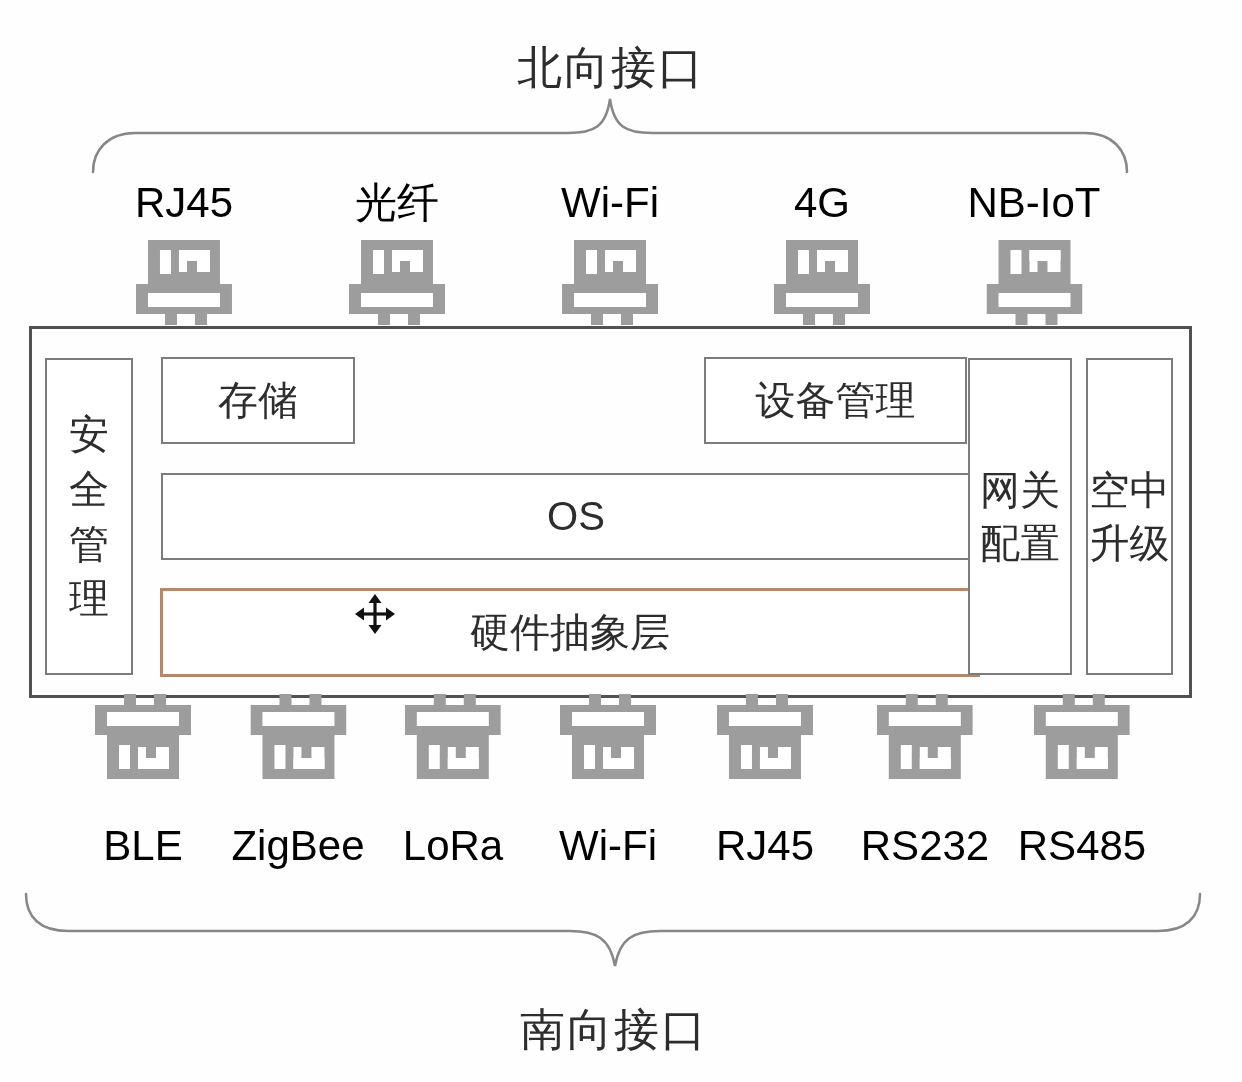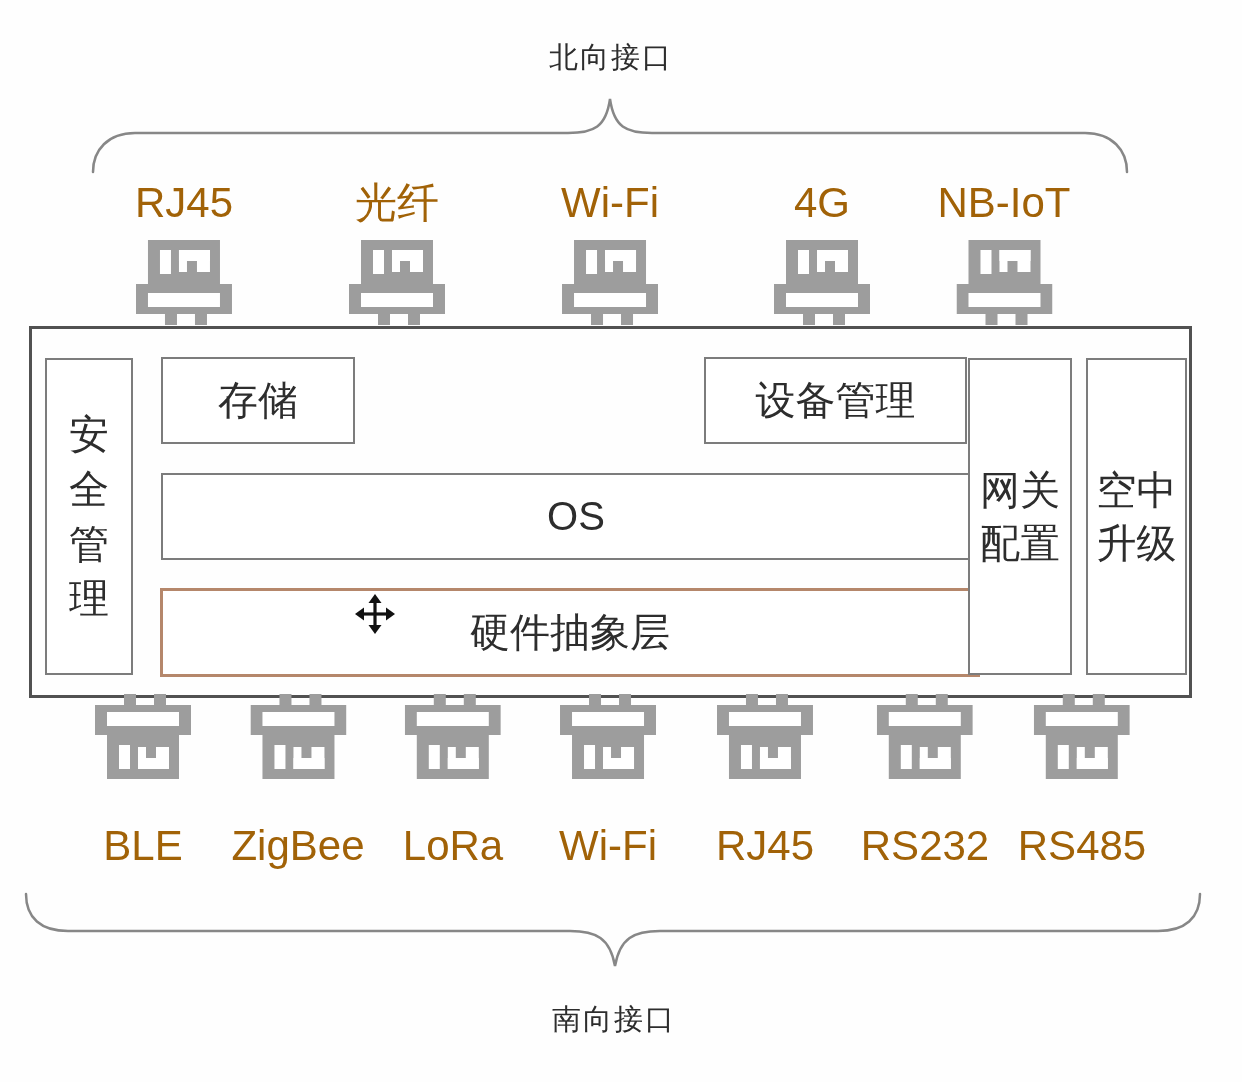--- a/index.html
+++ b/index.html
@@ -8,33 +8,33 @@
     width:1242px;height:1082px;
     background:#fefefe;
     font-family:"Liberation Sans","DejaVu Sans",sans-serif;
     color:#2d2d2d;
     overflow:hidden;
   }
   svg.braces{position:absolute;left:0;top:0;pointer-events:none;}
   .iface-label{
     position:absolute;
     transform:translateX(-50%);
-    font-size:29px;
+    font-size:45px;
     letter-spacing:2px;
     color:#2d2d2d;
     white-space:nowrap;
     text-align:right;
   }
   .port{
     position:absolute;
     transform:translateX(-50%);
     display:flex;flex-direction:column;align-items:center;
   }
   .port .plabel{
-    font-size:42px;line-height:46px;color:#a16207;white-space:nowrap;
+    font-size:42px;line-height:46px;color:#000000;white-space:nowrap;
     text-align:center;
   }
   .port.top .plabel{margin-bottom:14px;}
   .port .picon{display:block;}
   .port.bottom .picon{transform:scaleY(-1);}
   .port.bottom .plabel{margin-top:44px;}
   .outer-box{
     position:absolute;left:29px;top:326px;width:1163px;height:372px;
     border:3px solid #515151;background:transparent;box-sizing:border-box;
   }
@@ -103,21 +103,21 @@
     <svg class="picon" width="96" height="85">
         <use href="#port-icon"></use>
       </svg>
   </div>
   <div class="port top" style="left:822px;top:180px">
     <div class="plabel">4G</div>
     <svg class="picon" width="96" height="85">
         <use href="#port-icon"></use>
       </svg>
   </div>
-  <div class="port top" style="left:1004px;top:180px">
+  <div class="port top" style="left:1034px;top:180px">
     <div class="plabel">NB-IoT</div>
     <svg class="picon" width="96" height="85">
         <use href="#port-icon"></use>
       </svg>
   </div>
 
   <div class="outer-box"></div>
 
   <div class="module" style="left:45px;top:358px;width:88px;height:317px">
     <div class="vtext">安全管理</div>
@@ -134,21 +134,21 @@
     <span>OS</span>
   </div>
 
   <div class="module hal" style="left:160px;top:588px;width:820px;height:89px">
     <span>硬件抽象层</span>
   </div>
 
   <div class="module" style="left:968px;top:358px;width:104px;height:317px">
     <div class="vtext2">网关配置</div>
   </div>
-  <div class="module" style="left:1086px;top:358px;width:101px;height:317px">
+  <div class="module" style="left:1086px;top:358px;width:87px;height:317px">
     <div class="vtext2">空中升级</div>
   </div>
 
   <svg class="move-cursor" style="left:354px;top:593px" width="42" height="42" viewBox="0 0 42 42">
     <g fill="#111111" stroke="#111111">
       <line x1="21" y1="9" x2="21" y2="33" stroke-width="3.2"></line>
       <line x1="9" y1="21" x2="33" y2="21" stroke-width="3.2"></line>
       <polygon points="21,1 14.5,10 27.5,10" stroke="none"></polygon>
       <polygon points="21,41 14.5,32 27.5,32" stroke="none"></polygon>
       <polygon points="1,21 10,14.5 10,27.5" stroke="none"></polygon>

